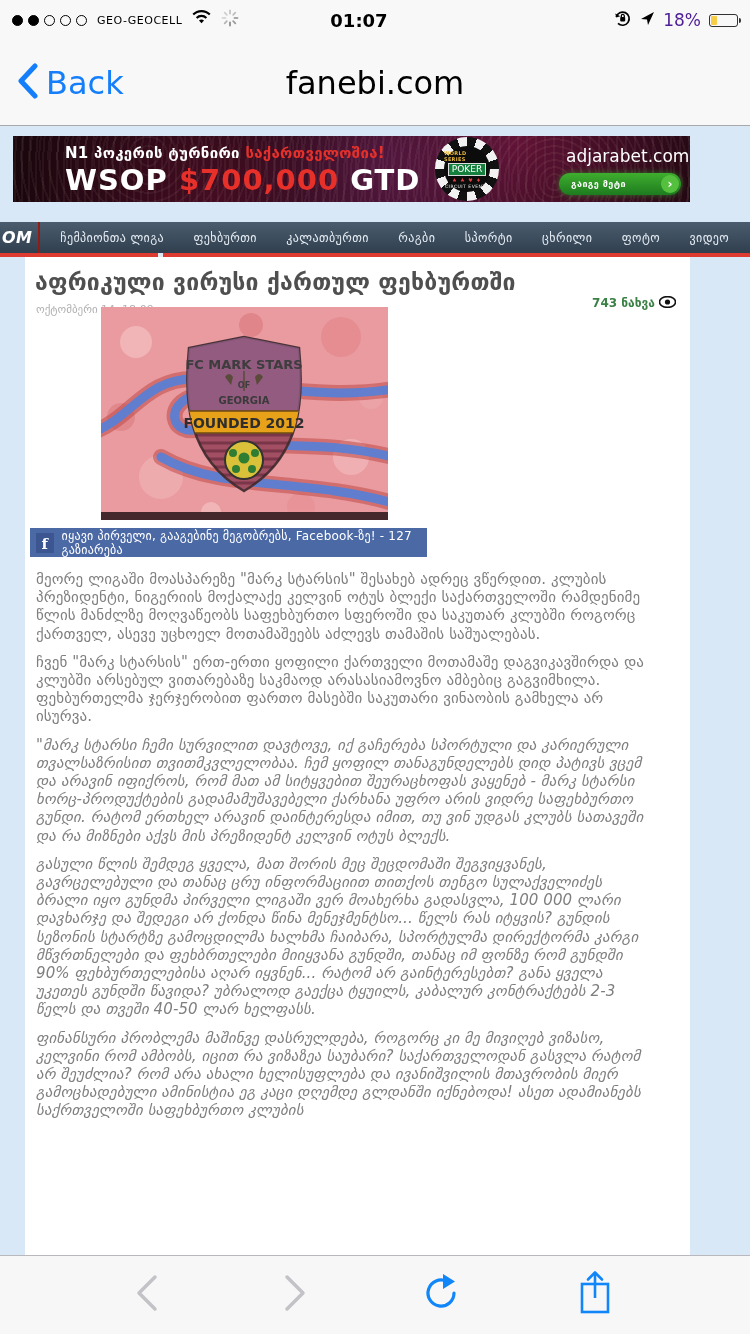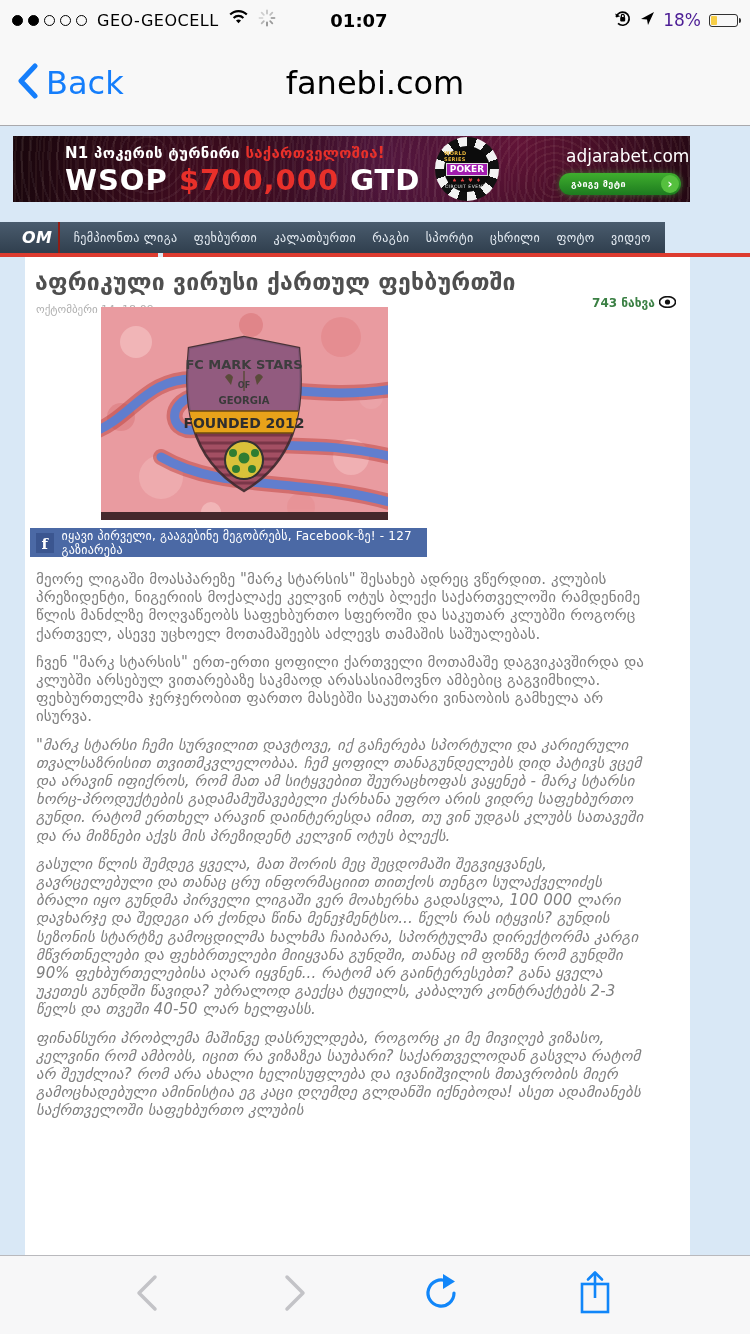--- a/index.html
+++ b/index.html
@@ -5,21 +5,21 @@
   * { margin:0; padding:0; box-sizing:border-box; }
   html,body { width:750px; height:1334px; }
   body { font-family:"DejaVu Sans", sans-serif; background:#d9e8f6; position:relative; overflow:hidden; }
 
   
   .top-chrome { position:absolute; top:0; left:0; width:750px; height:126px; background:#f8f8f8; border-bottom:1px solid #a9a9ad; z-index:30; }
   .status-bar { position:absolute; top:0; left:0; width:750px; height:40px; display:flex; align-items:center; padding:0 12px; }
   .signal-dots { display:flex; gap:5px; margin-right:10px; }
   .signal-dots i { width:11px; height:11px; border-radius:50%; border:1.5px solid #000; display:block; }
   .signal-dots i.filled { background:#000; }
-  .carrier { font-size:16px; color:#000; letter-spacing:0.5px; }
+  .carrier { font-size:11px; color:#000; letter-spacing:0.5px; }
   .wifi { margin-left:9px; }
   .spinner { margin-left:9px; }
   .sb-time { position:absolute; left:0; right:60px; text-align:center; font-size:18px; font-weight:bold; color:#000;padding-left:28px; }
   .sb-right { margin-left:auto; display:flex; align-items:center; gap:8px; }
   .pct { font-size:17px; color:#4c1d95; }
   .battery { width:29px; height:13px; border:1.5px solid rgba(0,0,0,.8); border-radius:3px; position:relative; }
   .battery .lvl { position:absolute; left:1px; top:1px; bottom:1px; width:22%; background:#f7ce46; border-radius:1px; }
   .battery .nub { position:absolute; right:-4px; top:3.5px; width:2.5px; height:5px; background:rgba(0,0,0,.8); border-radius:0 2px 2px 0; }
 
   .safari-bar { position:absolute; top:40px; left:0; width:750px; height:85px; display:flex; align-items:center; }
@@ -38,31 +38,31 @@
       repeating-radial-gradient(circle at 80% 70%, rgba(255,220,180,.06) 0 2px, transparent 2px 7px); }
   .ad-text { position:absolute; left:52px; top:8px; }
   .ad-line1 { font-size:15px; font-weight:bold; color:#fff; letter-spacing:.3px; }
   .ad-line1 .red { color:#e8302a; }
   .ad-line2 { font-size:29px; font-weight:bold; color:#fff; margin-top:1px; letter-spacing:1px; }
   .ad-line2 .red { color:#e8302a; }
   .chip { position:absolute; left:422px; top:1px; width:64px; height:64px; border-radius:50%;
       background:repeating-conic-gradient(#111 0deg 18deg, #f2f2f2 18deg 36deg); display:flex; align-items:center; justify-content:center; }
   .chip-in { width:46px; height:46px; border-radius:50%; background:#0c0c0c; display:flex; flex-direction:column; align-items:center; justify-content:center; gap:1px; }
   .chip-ws { font-size:5px; color:#e8b63a; font-weight:bold; letter-spacing:.3px; }
-  .chip-poker { font-size:9px; font-weight:bold; color:#fff; background:#a21caf; padding:0 3px; border:1px solid #ddd; line-height:11px; }
+  .chip-poker { font-size:9px; font-weight:normal; color:#fff; background:#15803d; padding:0 3px; border:1px solid #ddd; line-height:11px; }
   .chip-suits { font-size:5px; color:#e04040; letter-spacing:1px; }
   .chip-ce { font-size:4.5px; color:#eee; letter-spacing:.5px; }
   .ad-site { position:absolute; left:553px; top:10px; font-size:17px; color:#fff; }
   .ad-cta { position:absolute; left:546px; top:37px; width:122px; height:22px; border-radius:12px;
       background:linear-gradient(#3fae2e, #1d7b1f); display:flex; align-items:center; justify-content:space-between; padding:0 2px 0 12px; box-shadow:0 0 6px rgba(60,200,60,.5); }
   .ad-cta .lbl { font-size:9px; color:#fff; font-weight:bold; letter-spacing:.4px; }
   .ad-cta .arr { width:18px; height:18px; border-radius:50%; background:#55c03e; color:#fff; font-size:12px; font-weight:bold; display:flex; align-items:center; justify-content:center; }
 
   
-  .site-nav { position:absolute; left:0; top:222px; width:665px; height:31px; background:linear-gradient(#4a5c6e, #303f4e); display:flex; align-items:center; z-index:6;padding-left:20px; }
+  .site-nav { position:absolute; left:0; top:222px; width:750px; height:31px; background:linear-gradient(#4a5c6e, #303f4e); display:flex; align-items:center; z-index:6; }
   .nav-logo { font-size:16px; font-weight:bold; font-style:italic; color:#fff; margin-left:2px; letter-spacing:.5px; }
   .nav-logo-sep { width:2px; height:31px; background:#8f1d15; margin-left:5px; }
   .nav-items { flex:1; display:flex; justify-content:space-around; align-items:flex-start; padding:0 6px; }
   .nav-item { font-size:12px; color:#e4ebf2; letter-spacing:.4px; white-space:nowrap; cursor:pointer; }
   .nav-underline { position:absolute; left:0; top:253px; width:750px; height:4px; background:#dd3b2f; z-index:6; }
   .nav-underline .gap { position:absolute; left:158px; top:0; width:5px; height:4px; background:#dfe9f4; }
 
   
   .card { position:absolute; left:25px; top:257px; width:665px; height:998px; background:#fff; overflow:hidden; z-index:4; }
   .art-title { position:absolute; left:10px; top:12px; font-size:23px; font-weight:600; color:#4f4f4f; letter-spacing:.2px; }

